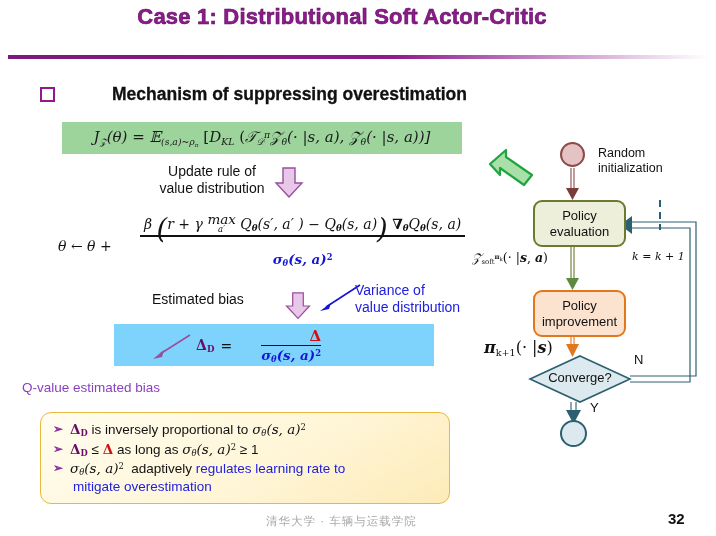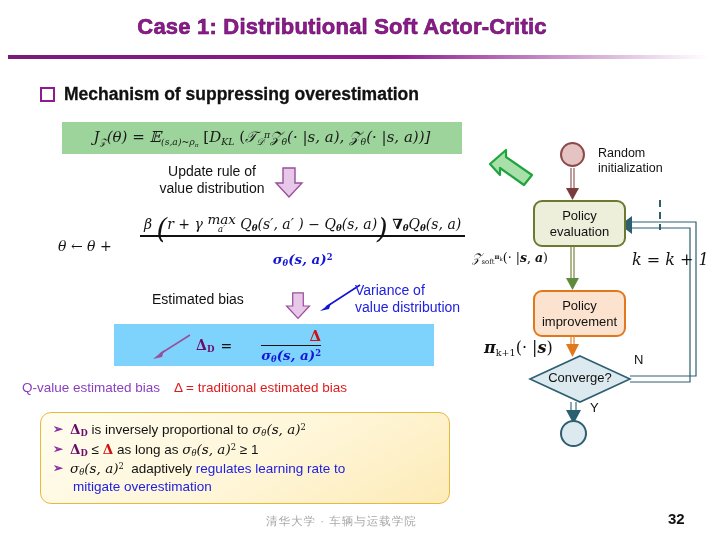--- a/index.html
+++ b/index.html
@@ -4,33 +4,33 @@
 <style>
   html,body{margin:0;padding:0;}
   body{
     width:716px;height:536px;background:#ffffff;overflow:hidden;position:relative;
     font-family:"Liberation Sans", sans-serif;
   }
   .slide{position:absolute;inset:0;}
 
   
   .title{
-    position:absolute;left:0;top:14px;width:684px;text-align:center;
+    position:absolute;left:0;top:4px;width:684px;text-align:center;
     font-size:22px;font-weight:bold;color:#8E1A8E;
     -webkit-text-stroke:0.6px #5D0C5D;letter-spacing:.2px;
   }
   .title-rule{
     position:absolute;left:8px;top:55px;width:700px;height:4px;
     background:linear-gradient(to right,#7B1A7B 0%,#8E1A8E 55%,#e7cfe7 90%,#ffffff 100%);
   }
 
   
   .sec-head{position:absolute;left:40px;top:84px;display:flex;align-items:center;gap:9px;}
   .sq-bullet{width:11px;height:11px;border:2.5px solid #8E1A8E;background:#ffffff;display:inline-block;}
-  .sec-head .txt{font-size:17.5px;font-weight:bold;color:#111;-webkit-text-stroke:0.3px #111;}
+  .sec-head .txt{font-size:17.5px;font-weight:bold;color:#111;margin-left:48px;-webkit-text-stroke:0.3px #111;}
 
   
   .mathi{font-family:"DejaVu Serif", serif;font-style:italic;}
   .mathu{font-family:"DejaVu Serif", serif;}
   sub{font-size:.62em;vertical-align:-0.28em;}
   sup{font-size:.62em;vertical-align:0.45em;}
 
   
   .eq-green{
     position:absolute;left:62px;top:122px;width:400px;height:32px;
@@ -98,21 +98,21 @@
   
   .flow{position:absolute;left:480px;top:138px;width:236px;height:330px;}
   .fl-label{position:absolute;font-size:12.5px;color:#111;line-height:1.2;}
   .fnode{position:absolute;box-sizing:border-box;display:flex;align-items:center;justify-content:center;
          text-align:center;font-size:13px;color:#111;line-height:1.2;}
   .n-eval{left:53px;top:62px;width:93px;height:47px;border:2px solid #6B7A2E;border-radius:9px;background:#EDEFDB;}
   .n-imp{left:53px;top:152px;width:93px;height:47px;border:2px solid #E2781E;border-radius:9px;background:#FCE3D0;}
   .n-start{left:80px;top:4px;width:25px;height:25px;border:2px solid #8C4A4A;border-radius:50%;background:#E6C3C3;}
   .n-end{left:80px;top:282px;width:27px;height:27px;border:2.2px solid #2C5F70;border-radius:50%;background:#DCEAF0;}
   .diam-txt{position:absolute;left:50px;top:232px;width:100px;text-align:center;font-size:13px;color:#111;}
-  .fl-k{left:152px;top:112px;font-family:"DejaVu Serif",serif;font-size:16px;}
+  .fl-k{left:152px;top:112px;font-family:"DejaVu Serif",serif;font-size:11px;}
   .fl-rand{left:118px;top:8px;font-size:12.5px;}
   .fl-zsoft{left:-8px;top:112px;font-size:12.5px;font-family:"DejaVu Serif",serif;}
   .fl-pik{left:4px;top:200px;font-size:16px;font-family:"DejaVu Serif",serif;}
   .fl-N{left:154px;top:214px;font-size:13px;}
   .fl-Y{left:110px;top:262px;font-size:13px;}
   .garrow{position:absolute;left:6px;top:4px;}
 
   
   .footer-cn{position:absolute;left:266px;top:514px;font-size:11.5px;color:#A9A9A9;letter-spacing:1px;}
   .pageno{position:absolute;left:668px;top:510px;font-size:15px;font-weight:bold;color:#111;}
@@ -190,21 +190,20 @@
       <span class="frac2">
         <span class="n">Δ</span>
         <span class="b" style="display:block"></span>
         <span class="d mathi"><i>σ</i><sub>θ</sub>(<i>s</i>, <i>a</i>)<sup style="font-style:normal">2</sup></span>
       </span>
     </div>
   </div>
 
   <div class="legend">
     <span class="a">Q-value estimated bias</span>
-    <span class="b">Δ = traditional estimated bias</span>
   </div>
 
   <div class="box-bul">
     <div class="bul">
       <span class="chev">➢</span>
       <span>
         <span class="purp">Δ<sub>D</sub></span> is inversely proportional to
         <span class="mathi"><i>σ</i><sub>θ</sub>(<i>s</i>, <i>a</i>)<sup style="font-style:normal">2</sup></span>
       </span>
     </div>

